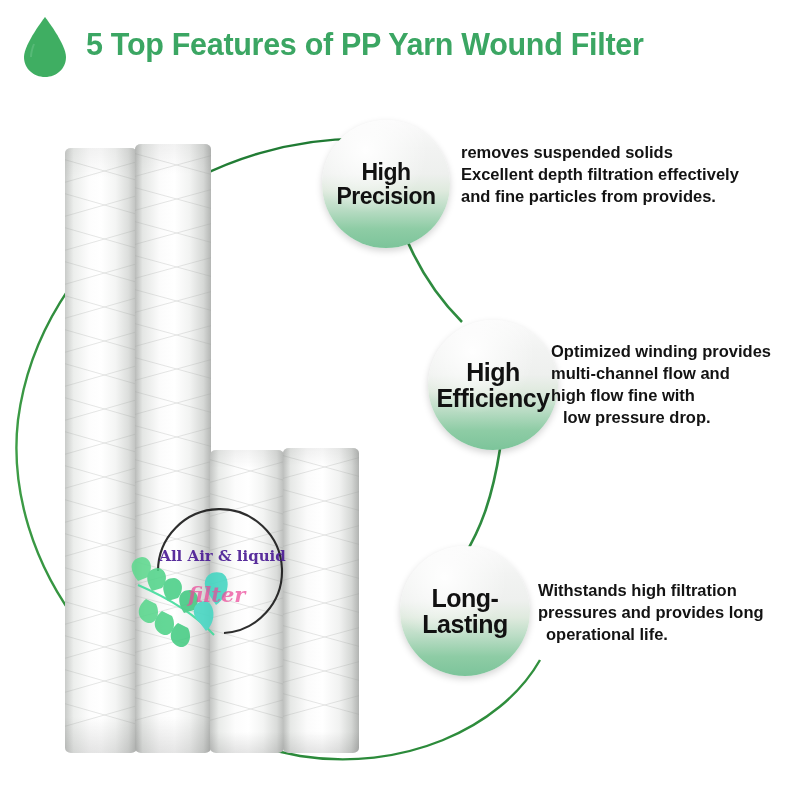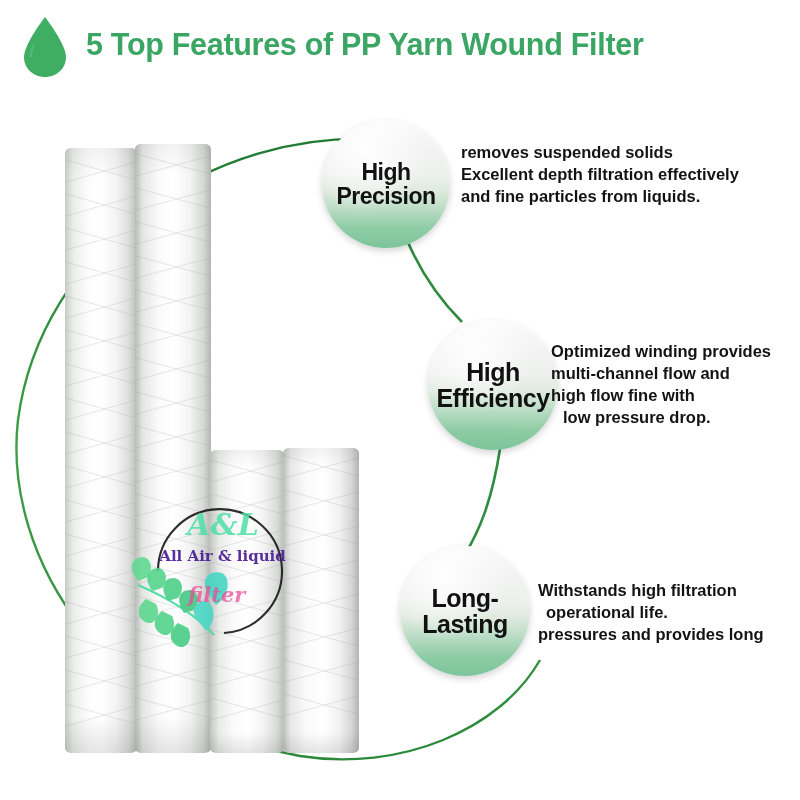--- a/index.html
+++ b/index.html
@@ -359,35 +359,34 @@
         <path d="M24 106 C16 94, 18 84, 30 83 C38 84, 41 94, 34 103 Z" fill="#52d48a"></path>
         <path d="M40 116 C32 104, 34 93, 46 93 C54 94, 57 104, 50 113 Z" fill="#49cf86"></path>
         <path d="M56 128 C48 116, 50 105, 62 105 C70 106, 73 116, 66 125 Z" fill="#41c981"></path>
         <path d="M18 114 C8 122, 8 134, 20 138 C28 139, 33 129, 28 119 Z" fill="#59d78d"></path>
         <path d="M34 126 C24 134, 24 146, 36 150 C44 151, 49 141, 44 131 Z" fill="#4fd288"></path>
         <path d="M50 138 C40 146, 40 158, 52 162 C60 163, 65 153, 60 143 Z" fill="#45cc83"></path>
         <path d="M80 108 C72 96, 80 84, 94 88 C104 94, 100 112, 88 120 Z" fill="#42d6c2"></path>
         <path d="M72 138 C62 130, 64 116, 78 116 C88 120, 88 138, 78 146 Z" fill="#46d8c4"></path>
       </g>
     </svg>
-    <div id="wm-script">A&amp;L</div>
     <div id="wm-sub">All Air &amp; liquid</div>
     <div id="wm-filter">filter</div>
   </div>
 
   <div class="feature-circle" style="left:322px; top:120px; width:128px; height:128px;">
     <div class="feature-label" style="font-size:23px; width:180px;">
       <div>High</div>
       <div>Precision</div>
     </div>
   </div>
   <div class="feature-desc" style="left:461px; top:142px; width:336px;">
     <div>removes suspended solids</div>
     <div>Excellent depth filtration effectively</div>
-    <div>and fine particles from liquids.</div>
+    <div>and fine particles from provides.</div>
   </div>
 
   <div class="feature-circle" style="left:428px; top:320px; width:130px; height:130px;">
     <div class="feature-label" style="font-size:25px; width:190px;">
       <div>High</div>
       <div>Efficiency</div>
     </div>
   </div>
   <div class="feature-desc" style="left:551px; top:341px; width:248px;">
     <div>Optimized winding provides</div>
@@ -397,17 +396,17 @@
   </div>
 
   <div class="feature-circle" style="left:400px; top:546px; width:130px; height:130px;">
     <div class="feature-label" style="font-size:25px; width:180px;">
       <div>Long-</div>
       <div>Lasting</div>
     </div>
   </div>
   <div class="feature-desc" style="left:538px; top:580px; width:260px;">
     <div>Withstands high filtration</div>
+    <div>pressures and provides long</div>
     <div style="padding-left:8px;">operational life.</div>
-    <div>pressures and provides long</div>
   </div>
 
 </div>
 
 </body></html>

